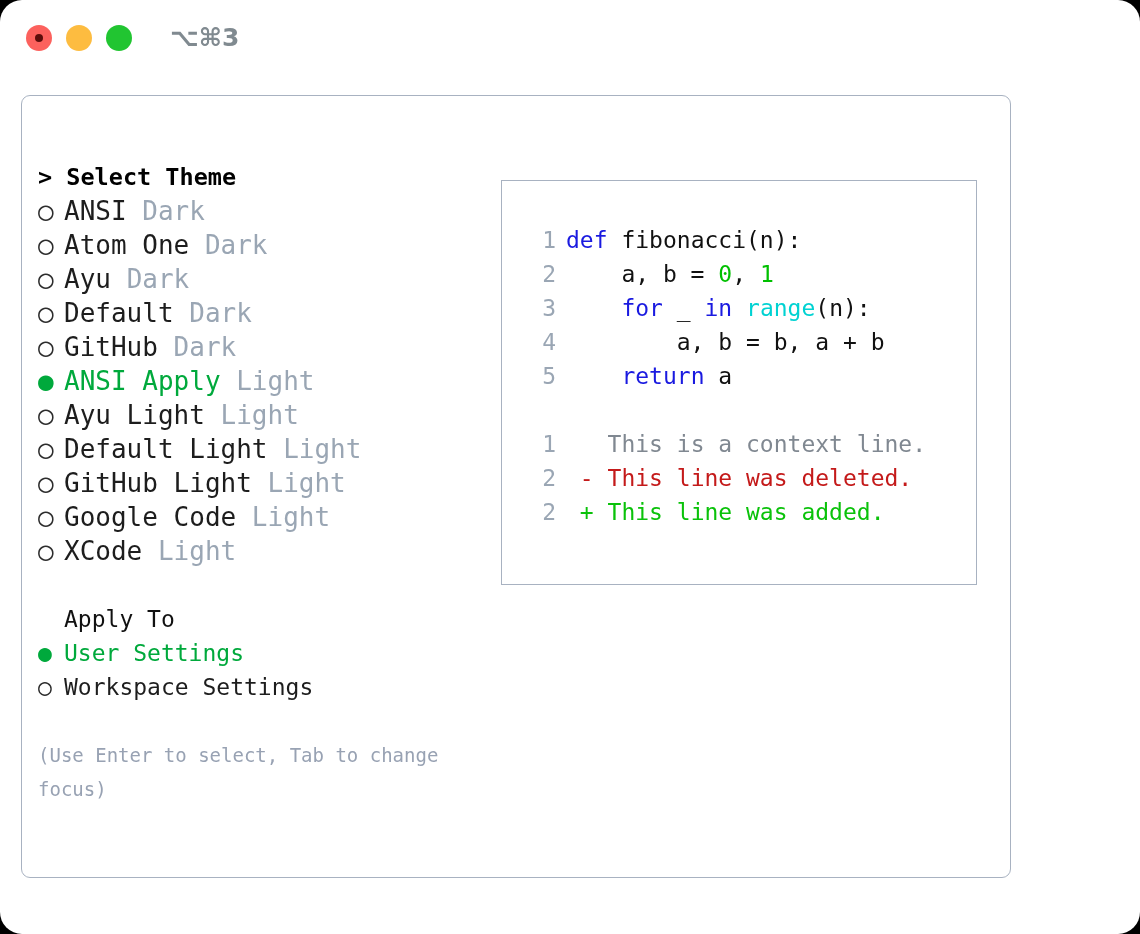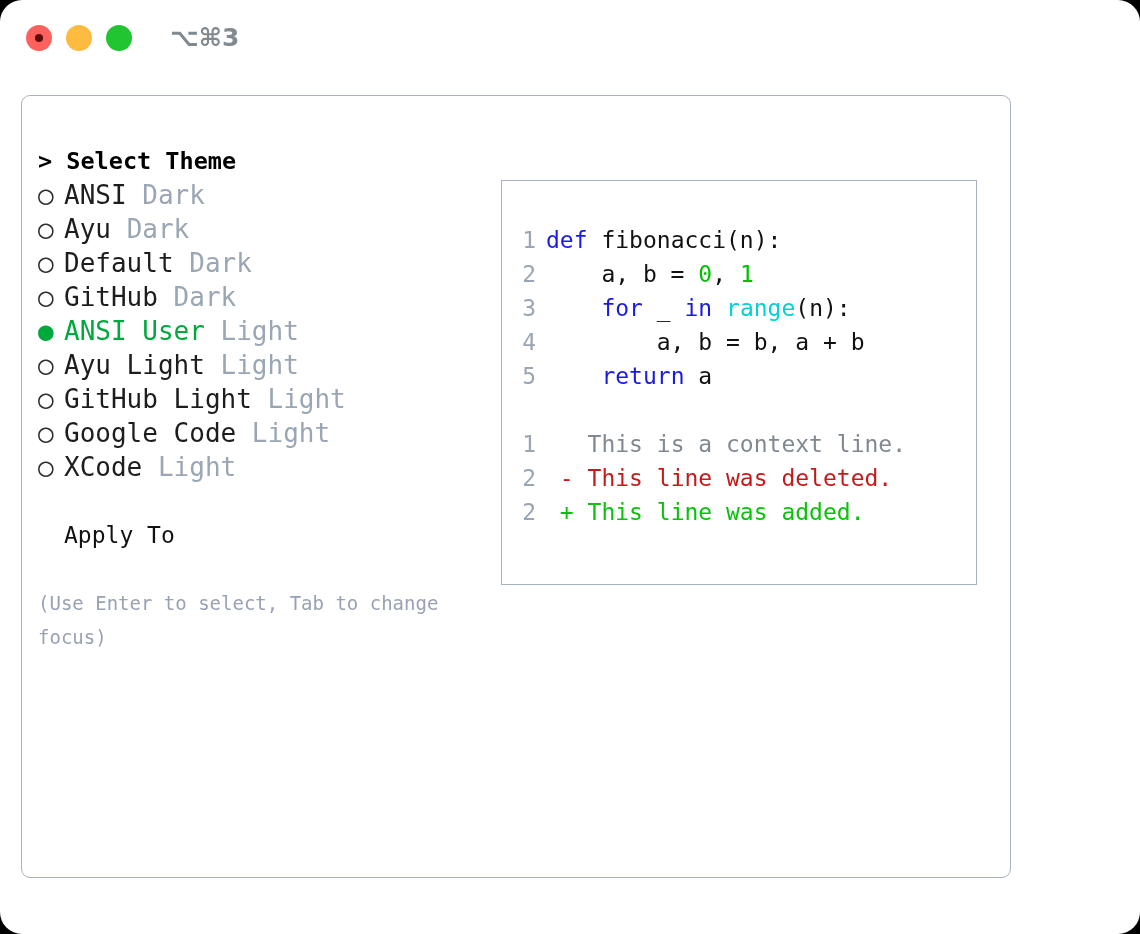--- a/index.html
+++ b/index.html
@@ -85,21 +85,21 @@
     position: absolute;
     left: 0; top: 0;
     width: 100%;
     height: 100%;
   }
 
   
   .left-col {
     position: absolute;
     left: 16px;
-    top: 48px;
+    top: 64px;
     width: 450px;
   }
 
   .row {
     font-size: 26px;
     line-height: 34px;
     white-space: pre;
     color: #1d1d1d;
     height: 34px;
   }
@@ -166,21 +166,21 @@
     margin-top: 36px;
     width: 476px;
     height: 405px;
     border: 1.6px solid #a8b2c1;
     box-sizing: border-box;
     background: #ffffff;
     position: relative;
   }
   .code-area {
     position: absolute;
-    left: 4px;
+    left: 24px;
     top: 42px;
     right: 6px;
   }
   .code-line {
     font-size: 23px;
     line-height: 34px;
     height: 34px;
     white-space: pre;
     color: #111111;
   }
@@ -216,34 +216,40 @@
 
   <div class="panel">
     <div class="panel-inner">
 
       <div class="left-col">
 
         <div class="header-row"><span>&gt; </span><span>Select Theme</span></div>
 
         <div id="theme-items">
             <div class="row"><span class="bullet">○ </span><span class="theme-name">ANSI</span><span> </span><span class="theme-kind">Dark</span></div>
+            <div class="row"><span class="bullet">○ </span><span class="theme-name">Atom One</span><span> </span><span class="theme-kind">Dark</span></div>
             <div class="row"><span class="bullet">○ </span><span class="theme-name">Ayu</span><span> </span><span class="theme-kind">Dark</span></div>
             <div class="row"><span class="bullet">○ </span><span class="theme-name">Default</span><span> </span><span class="theme-kind">Dark</span></div>
             <div class="row"><span class="bullet">○ </span><span class="theme-name">GitHub</span><span> </span><span class="theme-kind">Dark</span></div>
-            <div class="row"><span class="bullet sel">● </span><span class="theme-name sel">ANSI User</span><span> </span><span class="theme-kind">Light</span></div>
+            <div class="row"><span class="bullet sel">● </span><span class="theme-name sel">ANSI Apply</span><span> </span><span class="theme-kind">Light</span></div>
             <div class="row"><span class="bullet">○ </span><span class="theme-name">Ayu Light</span><span> </span><span class="theme-kind">Light</span></div>
+            <div class="row"><span class="bullet">○ </span><span class="theme-name">Default Light</span><span> </span><span class="theme-kind">Light</span></div>
             <div class="row"><span class="bullet">○ </span><span class="theme-name">GitHub Light</span><span> </span><span class="theme-kind">Light</span></div>
             <div class="row"><span class="bullet">○ </span><span class="theme-name">Google Code</span><span> </span><span class="theme-kind">Light</span></div>
             <div class="row"><span class="bullet">○ </span><span class="theme-name">XCode</span><span> </span><span class="theme-kind">Light</span></div>
           </div>
 
         <div class="spacer-line"></div>
 
         <div class="section-label">Apply To</div>
 
+        <div id="apply-items">
+            <div class="apply-row"><span class="bullet sel">● </span><span class="label sel">User Settings</span></div>
+            <div class="apply-row"><span class="bullet">○ </span><span class="label">Workspace Settings</span></div>
+          </div>
 
         <div class="spacer-line"></div>
 
         <div class="hint">(Use Enter to select, Tab to change focus)</div>
       </div>
 
       <div class="right-col">
 
         <div class="preview-box">
           <div class="code-area">

